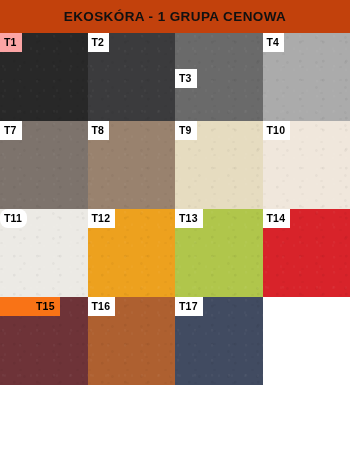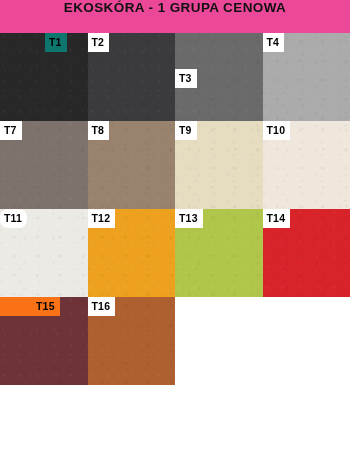--- a/index.html
+++ b/index.html
@@ -16,23 +16,23 @@
   }
   .page {
     width: 350px;
     height: 473px;
     position: relative;
     background: #ffffff;
   }
   .title-bar {
     height: 33px;
     display: flex;
-    align-items: flex-start;
+    align-items: center;
     justify-content: center;
-    background: #ec4899;
+    background: #c2410c;
   }
   .title-text {
     font-size: 13.5px;
     font-weight: bold;
     letter-spacing: 0.4px;
     color: #111111;
     white-space: nowrap;
   }
   .swatch-grid {
     position: relative;
@@ -90,21 +90,21 @@
 
 <div class="page">
 
   <div class="title-bar">
     <div class="title-text">EKOSKÓRA - 1 GRUPA CENOWA</div>
   </div>
 
   <div class="swatch-grid" id="swatch-grid">
       <div class="swatch-cell">
         <div class="swatch-fill" style="background: rgb(40, 40, 40);"></div>
-        <div class="swatch-label" style="background: #0f766e; color: rgb(0, 0, 0); margin-left: 45px;">T1</div>
+        <div class="swatch-label" style="background: #fca5a5; color: rgb(0, 0, 0);">T1</div>
       </div>
       <div class="swatch-cell">
         <div class="swatch-fill" style="background: rgb(59, 59, 61);"></div>
         <div class="swatch-label" style="background: rgb(255, 255, 255); color: rgb(0, 0, 0);">T2</div>
       </div>
       <div class="swatch-cell">
         <div class="swatch-fill" style="background: rgb(106, 106, 106);"></div>
         <div class="swatch-label" style="background: rgb(255, 255, 255); color: rgb(0, 0, 0); margin-top: 36px;">T3</div>
       </div>
       <div class="swatch-cell">
@@ -144,18 +144,22 @@
         <div class="swatch-label" style="background: rgb(255, 255, 255); color: rgb(0, 0, 0);">T14</div>
       </div>
       <div class="swatch-cell">
         <div class="swatch-fill" style="background: rgb(110, 51, 56);"></div>
         <div class="swatch-label" style="background: #f97316; color: rgb(0, 0, 0); padding-left: 36px;">T15</div>
       </div>
       <div class="swatch-cell">
         <div class="swatch-fill" style="background: rgb(174, 96, 48);"></div>
         <div class="swatch-label" style="background: rgb(255, 255, 255); color: rgb(0, 0, 0);">T16</div>
       </div>
+      <div class="swatch-cell">
+        <div class="swatch-fill" style="background: rgb(65, 75, 97);"></div>
+        <div class="swatch-label" style="background: rgb(255, 255, 255); color: rgb(0, 0, 0);">T17</div>
+      </div>
       <div class="swatch-cell empty"></div>
       <div class="swatch-cell empty"></div>
       <div class="swatch-cell empty"></div>
     </div>
 
 </div>
 
 </body></html>

